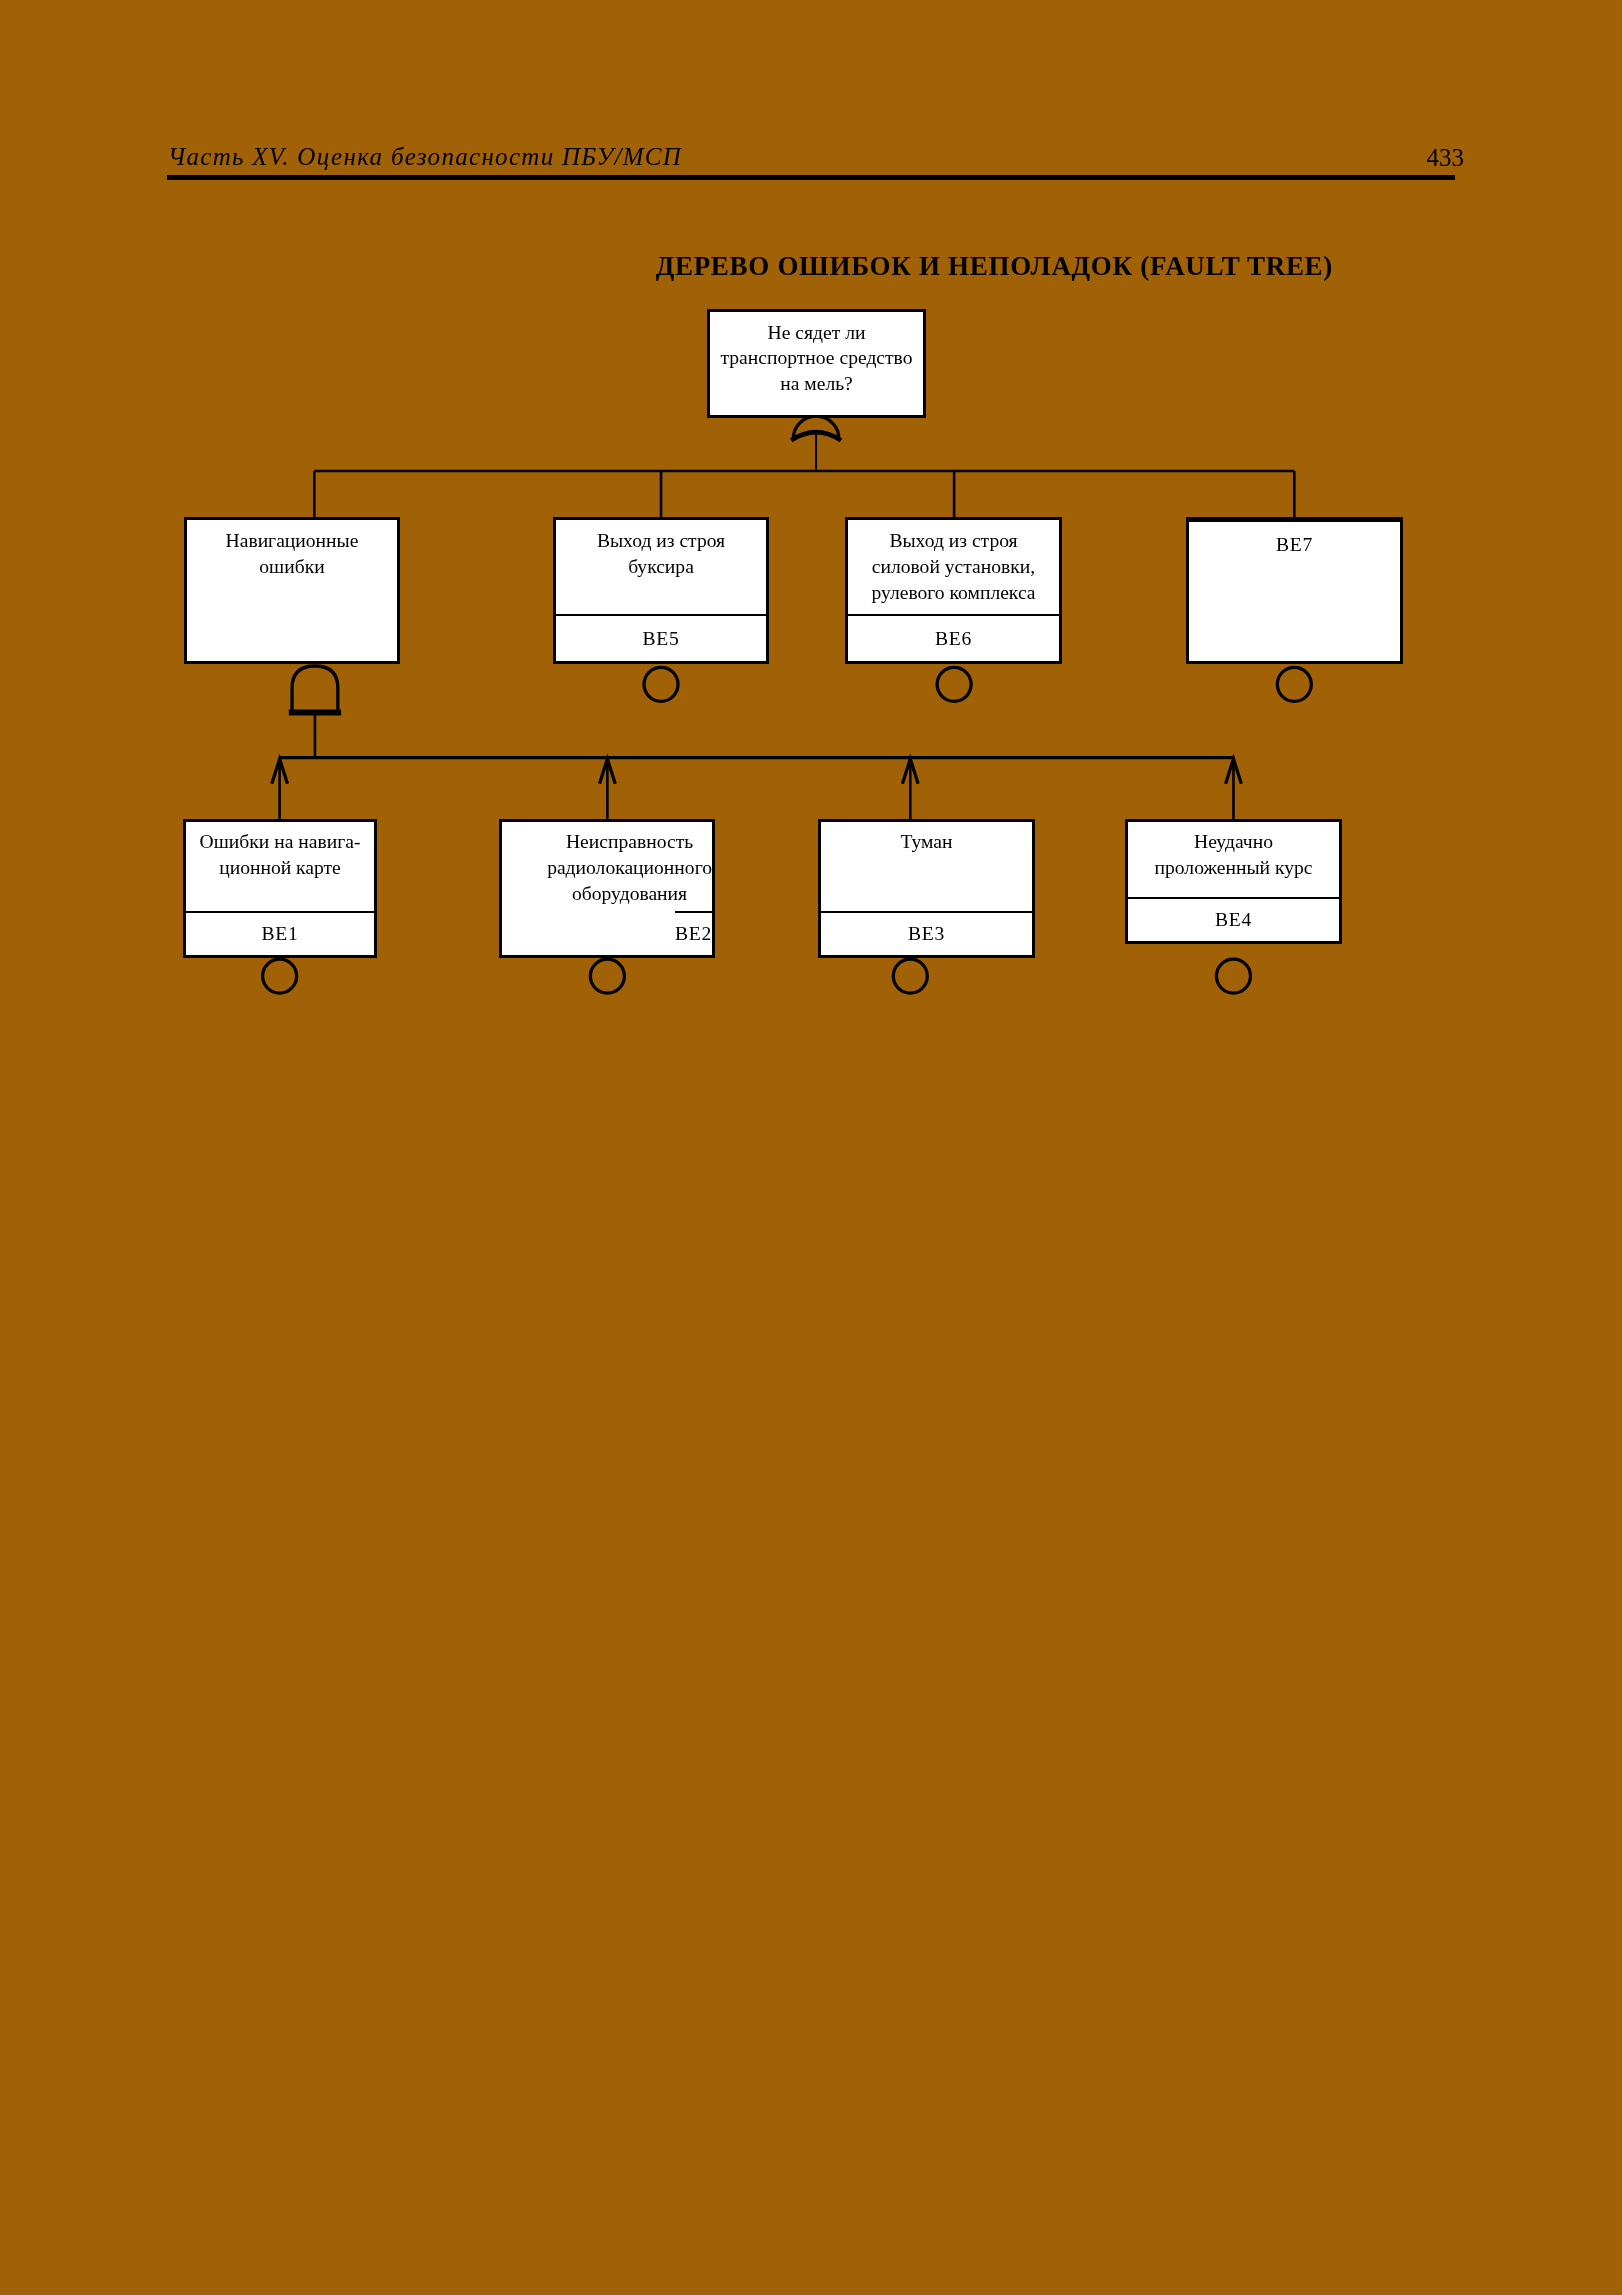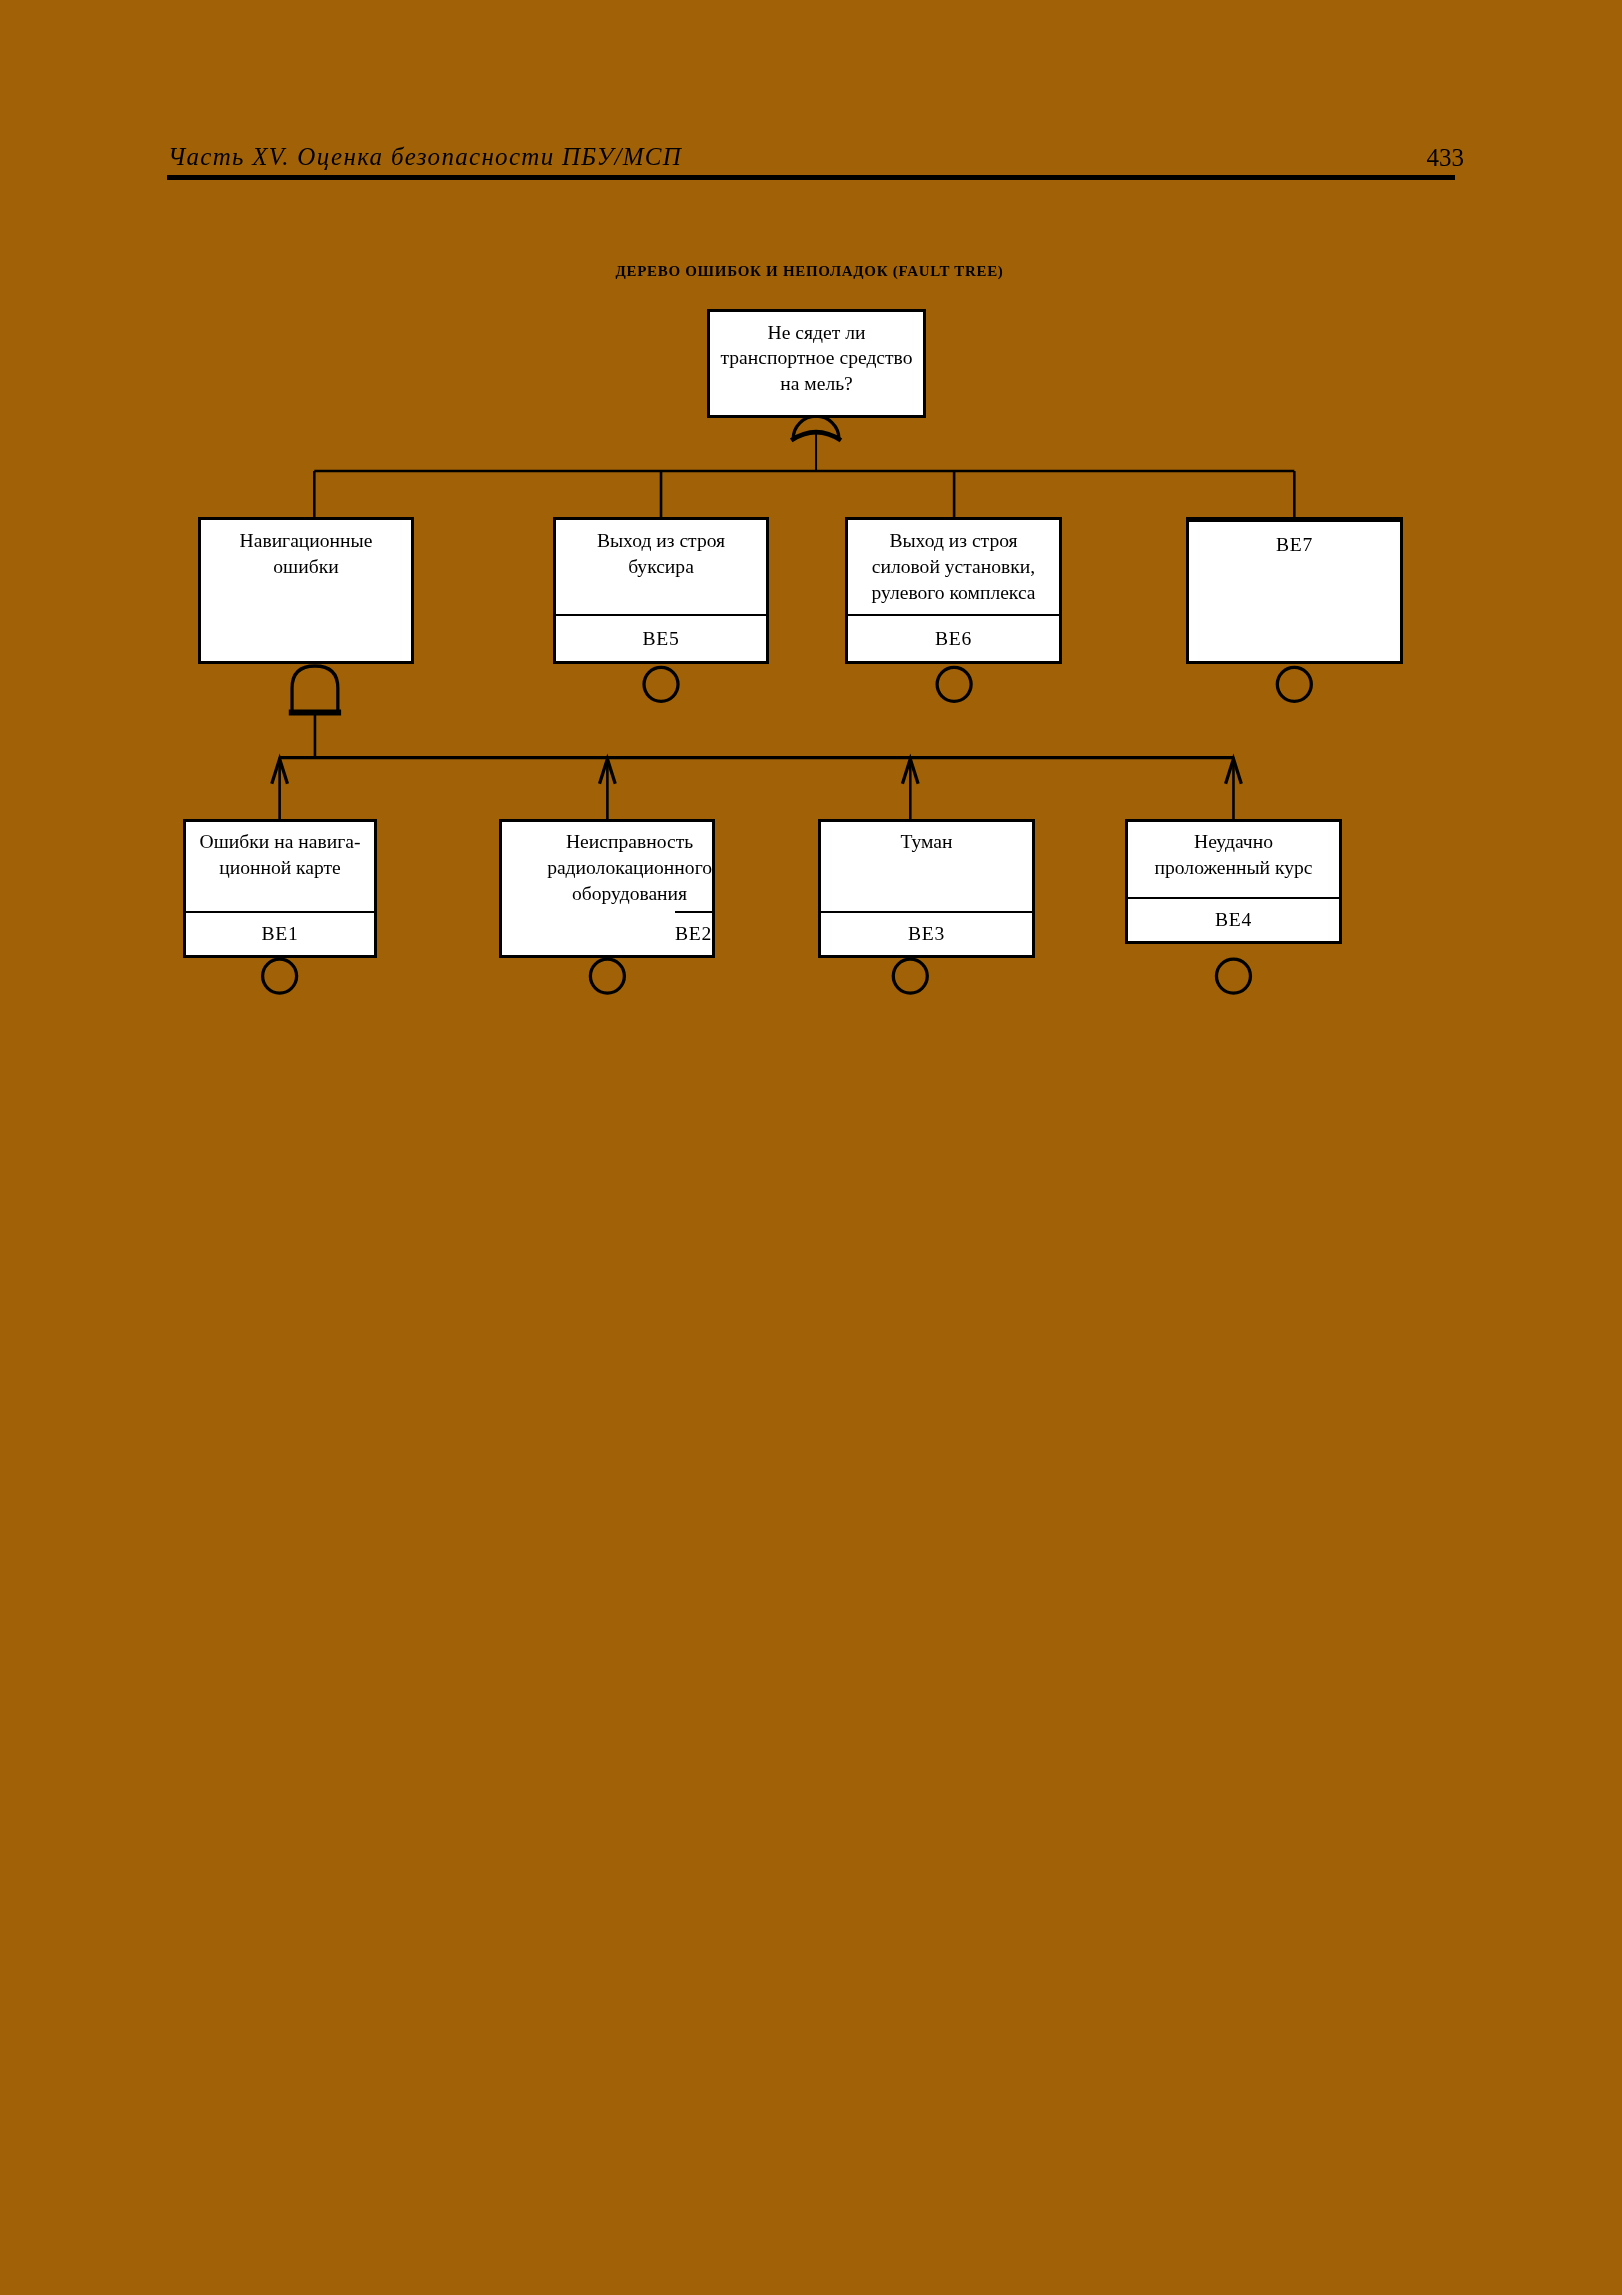--- a/index.html
+++ b/index.html
@@ -10,22 +10,22 @@
     padding-left:12px;
   }
   .abs { position:absolute; }
   .header-title {
     left:168px; top:143px; font-size:25px; font-style:italic;
     letter-spacing:1.3px; white-space:nowrap;
   }
   .page-number { right:171px; top:144px; font-size:25px; }
   .header-rule { left:167px; top:175px; width:1288px; height:5.2px; background:#000; }
   .diagram-title {
-    left:286px; top:251px; width:1047px; text-align:center;
-    font-size:15px; font-weight:bold; letter-spacing:0.7px; white-space:nowrap;margin-top:12px;
+    left:286px; top:251px; width:1047px; text-align:right;
+    font-size:27px; font-weight:bold; letter-spacing:0.7px; white-space:nowrap;
   }
   svg.wires { position:absolute; left:0; top:0; pointer-events:none; }
   .node {
     position:absolute; box-sizing:border-box; border:3.3px solid #000;
     background:#fff; display:flex; flex-direction:column;
   }
   .node-main {
     flex:1; text-align:center; font-size:19.6px; line-height:26px;
     white-space:pre-line; padding-top:6.5px;
   }
@@ -92,21 +92,21 @@
       <circle cx="1885" cy="1492" r="26"></circle>
     </g>
   </svg>
 
   <div class="node" style="left:707px; top:309px; width:219px; height:109px;">
     <div class="node-main pt12 lh39">Не сядет ли
 транспортное средство
 на мель?</div>
   </div>
 
-  <div class="node" style="left:198px; top:517px; width:216px; height:147px;">
+  <div class="node" style="left:184px; top:517px; width:216px; height:147px;">
     <div class="node-main pt12">Навигационные
 ошибки</div>
   </div>
 
   <div class="node" style="left:553px; top:517px; width:216px; height:147px;">
     <div class="node-main pt12">Выход из строя
 буксира</div>
     <div class="node-code code-l2">BE5</div>
   </div>
 

